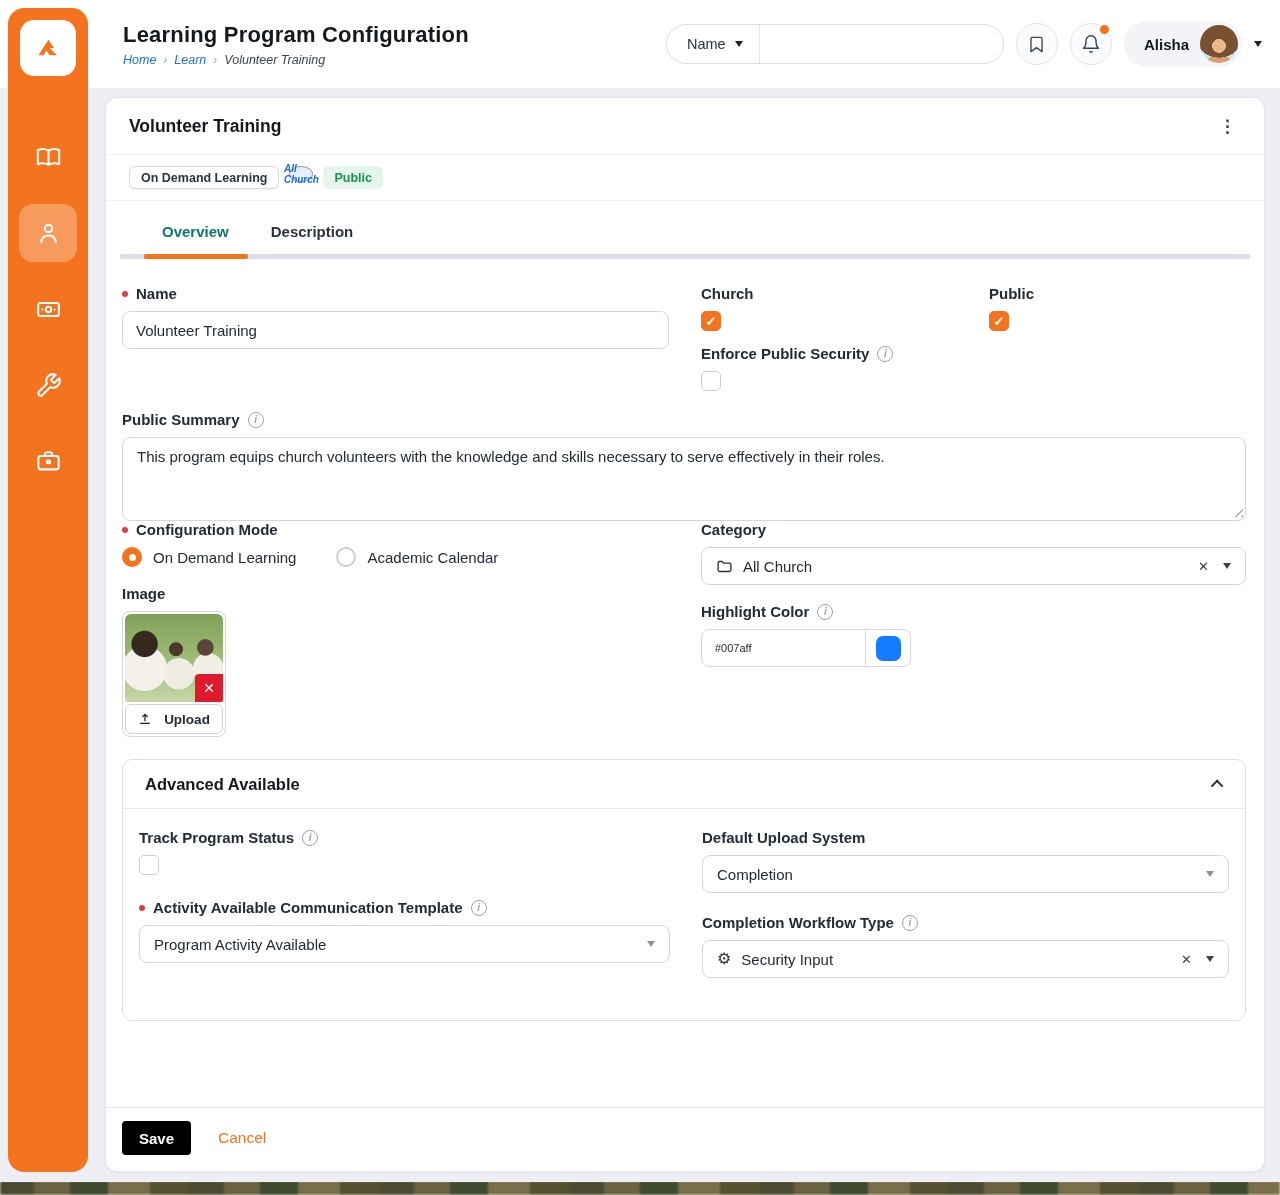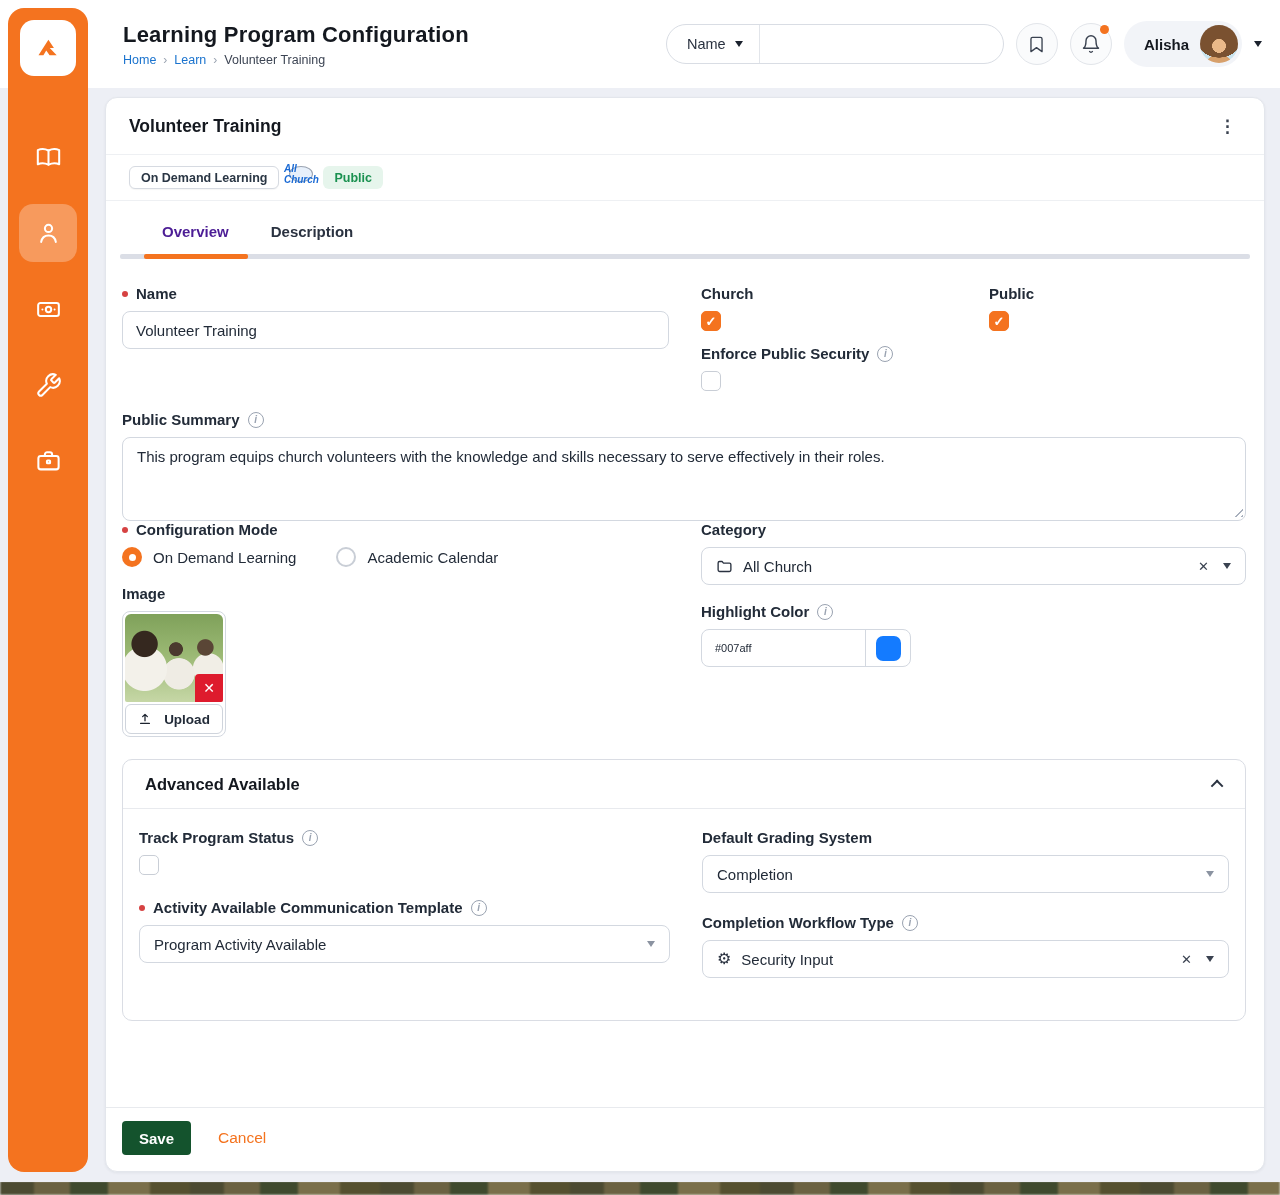--- a/index.html
+++ b/index.html
@@ -7,21 +7,21 @@
   body { font-family:"Liberation Sans", sans-serif; background:#fff; position:relative; overflow:hidden; color:#222b38; }
 
   
   .photo-strip { position:absolute; left:0; right:0; bottom:0; height:14px;
     background:repeating-linear-gradient(90deg,#4c4b32 0 34px,#6b6242 34px 70px,#3f4a2e 70px 108px,#7a6f4a 108px 150px,#55502f 150px 190px); filter:blur(1px); }
   .content-wrap { position:absolute; left:0; top:0; right:0; bottom:13px; display:flex; flex-direction:column; }
 
   
   .topbar { height:88px; background:#fff; display:flex; align-items:center; padding:0 18px 0 123px; flex-shrink:0; }
   .title-block h1 { font-size:22px; font-weight:700; color:#14181f; letter-spacing:.2px; }
-  .breadcrumb { margin-top:5px; font-size:12.5px; display:flex; align-items:flex-end; gap:7px; }
+  .breadcrumb { margin-top:5px; font-size:12.5px; display:flex; align-items:flex-end; gap:7px;font-style:italic; }
   .breadcrumb a { color:#1a73ce; text-decoration:none; cursor:pointer; }
   .breadcrumb .sep { color:#9aa3b1; font-size:12px; }
   .breadcrumb .current { color:#3c4453; }
   .top-controls { margin-left:auto; display:flex; align-items:center; gap:12px; }
   .search-pill { width:338px; height:40px; border:1px solid #d9dde4; border-radius:20px; background:#fff; display:flex; align-items:center; overflow:hidden; }
   .search-filter { display:flex; align-items:center; gap:9px; padding:0 16px 0 20px; height:100%; cursor:pointer; border-right:1px solid #e2e5ea; color:#2a3240; font-size:14.5px; }
   .search-input { border:none; outline:none; flex:1; height:100%; padding:0 14px; font-size:14px; font-family:inherit; background:transparent; }
   .circle-btn { width:42px; height:42px; border-radius:50%; border:1px solid #e2e5ea; background:#fafbfc; display:flex; align-items:center; justify-content:center; cursor:pointer; position:relative; }
   .notif-dot { position:absolute; top:1px; right:2px; width:9px; height:9px; border-radius:50%; background:#f4731f; }
   .profile-pill { height:46px; background:#f2f4f8; border-radius:23px; display:flex; align-items:center; gap:11px; padding:4px 4px 4px 20px; cursor:pointer; }
@@ -49,21 +49,21 @@
   .card { background:#fff; border:1px solid #e3e6ec; border-radius:12px; box-shadow:0 1px 3px rgba(20,30,50,.06); height:1075px; display:flex; flex-direction:column; }
   .card-head { height:57px; display:flex; align-items:center; justify-content:space-between; padding:0 22px 0 23px; border-bottom:1px solid #eef0f3; }
   .card-title { font-size:17.5px; font-weight:700; color:#14181f; }
   .kebab { font-size:17px; color:#39414f; cursor:pointer; padding:2px 6px; font-weight:700; }
   .badge-row { padding:11px 23px; border-bottom:1px solid #eef0f3; display:flex; gap:10px; }
   .badge { height:23px; display:inline-flex; align-items:center; padding:0 11px; border-radius:6px; font-size:12.5px; font-weight:700; }
   .badge.default { background:#fff; border:1px solid #d6dae1; color:#2a3644; box-shadow:0 1px 1px rgba(0,0,0,.04); }
   .badge.info { background:#e7f0fb; color:#1a6ad4; }
   .badge.success { background:#e6f5ec; color:#1a9150; }
   .tabs { padding:22px 0 0 56px; display:flex; gap:42px; }
-  .tab { font-size:15px; font-weight:700; color:#4c1d95; cursor:pointer; }
+  .tab { font-size:15px; font-weight:700; color:#0f766e; cursor:pointer; }
   .tab.inactive { color:#2a3240; font-weight:600; }
   .tab-track { height:5px; background:#dbdee6; margin:14px 14px 0; border-radius:2px; position:relative; }
   .tab-track .seg { position:absolute; left:24px; width:104px; top:0; bottom:0; background:#f4731f; border-radius:2px; }
 
   
   .form-body { padding:26px 18px 0 16px; }
   .row { display:flex; }
   .colL { width:547px; margin-right:32px; flex-shrink:0; }
   .colR { flex:1; }
   .lbl-row { display:flex; align-items:center; gap:8px; margin-bottom:9px; }
@@ -109,21 +109,21 @@
   .adv-head { display:flex; align-items:center; justify-content:space-between; padding:15px 22px 14px; cursor:pointer; }
   .adv-title { font-size:16.5px; font-weight:700; color:#14181f; }
   .chev-up { width:9px; height:9px; border-top:2px solid #2a3240; border-left:2px solid #2a3240; transform:rotate(45deg) translateY(2px); }
   .adv-body { border-top:1px solid #e8eaee; padding:20px 16px 42px; display:flex; }
   .adv-colL { width:531px; margin-right:32px; flex-shrink:0; }
   .adv-colR { flex:1; }
   .gear-glyph { font-size:16px; color:#2a3240; line-height:1; }
 
   
   .card-footer { margin-top:auto; border-top:1px solid #e8eaee; padding:13px 16px 16px; display:flex; align-items:center; }
-  .save-btn { background:#14532d; color:#fff; border:none; border-radius:4px; height:34px; padding:0 17px; font-size:15px; font-weight:700; font-family:inherit; cursor:pointer; }
+  .save-btn { background:#000000; color:#fff; border:none; border-radius:4px; height:34px; padding:0 17px; font-size:15px; font-weight:700; font-family:inherit; cursor:pointer; }
   .cancel-link { margin-left:27px; color:#f4731f; font-size:15.5px; cursor:pointer; }
 
   .mb20 { margin-bottom:20px; } .mb22 { } .mb18 { margin-bottom:18px; } .mt14 { margin-top:14px; }
 </style>
 </head>
 <body>
 
 <div class="photo-strip"></div>
 
 <div class="content-wrap">
@@ -323,21 +323,21 @@
                 </div>
                 <div class="select">
                   <span class="grow">Program Activity Available</span>
                   <span class="tri gray"></span>
                 </div>
               </div>
             </div>
             <div class="adv-colR">
               <div style="margin-bottom:21px;">
                 <div class="lbl-row">
-                    <span class="lbl">Default Grading System</span>
+                    <span class="lbl">Default Upload System</span>
                   </div>
                 <div class="select">
                   <span class="grow">Completion</span>
                   <span class="tri gray"></span>
                 </div>
               </div>
               <div>
                 <div class="lbl-row">
                   <span class="lbl">Completion Workflow Type</span>
                   <span class="info">i</span>

